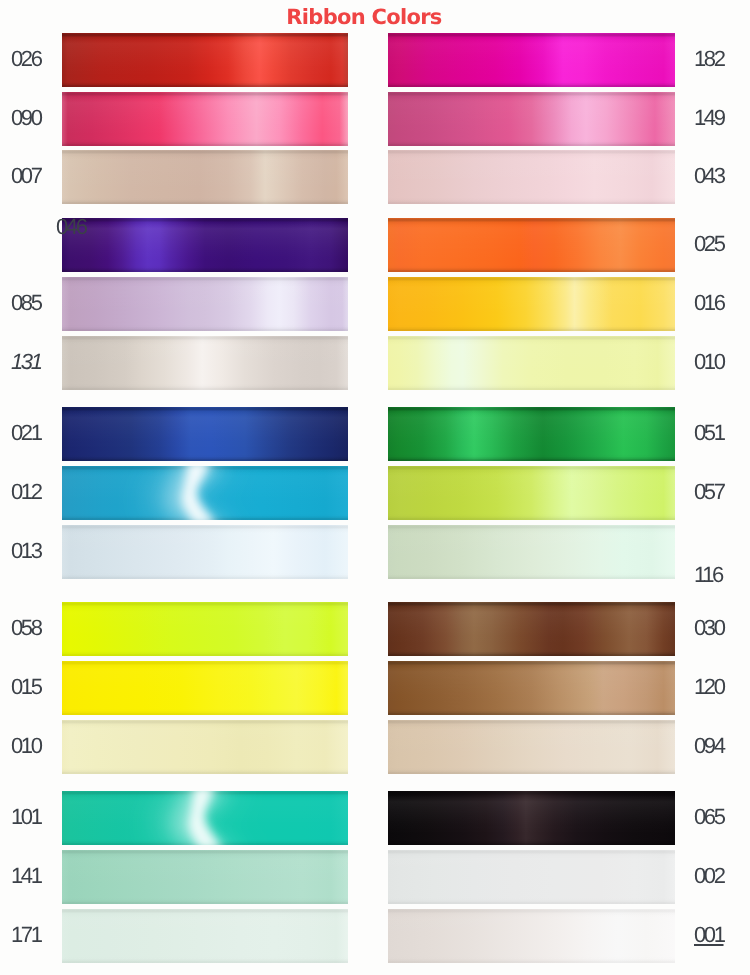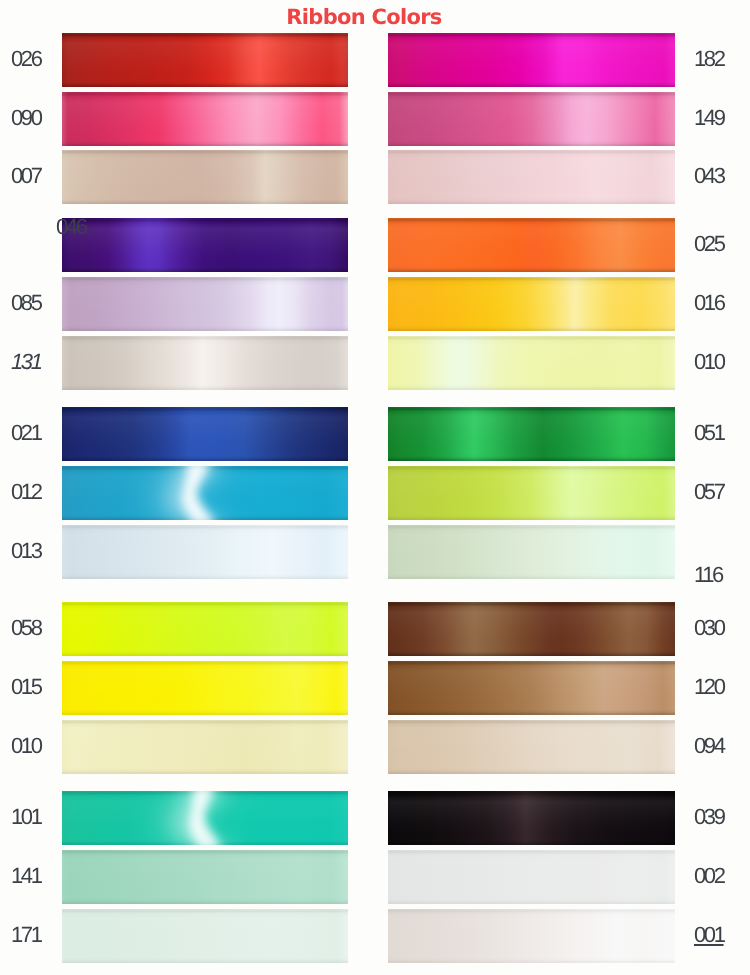--- a/index.html
+++ b/index.html
@@ -219,21 +219,21 @@
         <div class="base" style="background: linear-gradient(90deg, rgb(215, 195, 169) 0%, rgb(217, 197, 171) 4%, rgb(219, 199, 174) 14%, rgb(222, 203, 180) 26%, rgb(225, 209, 188) 38%, rgb(229, 215, 196) 50%, rgb(232, 219, 203) 62%, rgb(233, 222, 206) 74%, rgb(234, 224, 209) 84%, rgb(231, 219, 203) 94%, rgb(237, 228, 215) 100%);"></div>
         <div class="edge" style="background: linear-gradient(rgba(0, 0, 0, 0.05) 0px, rgba(0, 0, 0, 0.1) 1.7px, rgba(0, 0, 0, 0.086) 2.7px, rgba(0, 0, 0, 0.027) 4.2px, rgba(0, 0, 0, 0.008) 7px, rgba(0, 0, 0, 0) 10px, rgba(0, 0, 0, 0) 47px, rgba(0, 0, 0, 0.008) 49.5px, rgba(0, 0, 0, 0.04) 51.6px, rgba(0, 0, 0, 0.09) 53px, rgba(0, 0, 0, 0.07) 54px);"></div>
         <div class="sheen" style="background: linear-gradient(rgba(255, 255, 255, 0) 4px, rgba(255, 255, 255, 0.027) 10.8px, rgba(255, 255, 255, 0.016) 22.68px, rgba(255, 255, 255, 0.004) 33.48px, rgba(255, 255, 255, 0) 43.2px);"></div>
       </div>
       <div class="label" style="left: 694px; top: 735px;">094</div>
       <div class="swatch" style="left: 388px; top: 791px; width: 287px; height: 54px;">
         <div class="base" style="background: linear-gradient(90deg, rgb(11, 9, 11) 0%, rgb(12, 10, 12) 4%, rgb(16, 12, 14) 14%, rgb(22, 15, 19) 26%, rgb(29, 19, 23) 34%, rgb(36, 25, 31) 40%, rgb(47, 32, 37) 45%, rgb(55, 40, 44) 48%, rgb(47, 33, 37) 52%, rgb(36, 24, 29) 58%, rgb(26, 18, 23) 66%, rgb(20, 14, 18) 76%, rgb(16, 12, 15) 86%, rgb(14, 10, 13) 96%, rgb(12, 9, 12) 100%);"></div>
         <div class="edge" style="background: linear-gradient(rgba(0, 0, 0, 0.15) 0px, rgba(0, 0, 0, 0.3) 1.7px, rgba(0, 0, 0, 0.263) 2.7px, rgba(0, 0, 0, 0.08) 4.2px, rgba(0, 0, 0, 0.02) 7px, rgba(0, 0, 0, 0) 10px, rgba(0, 0, 0, 0) 47px, rgba(0, 0, 0, 0.024) 49.5px, rgba(0, 0, 0, 0.12) 51.6px, rgba(0, 0, 0, 0.275) 53px, rgba(0, 0, 0, 0.21) 54px);"></div>
         <div class="sheen" style="background: linear-gradient(rgba(255, 255, 255, 0) 4px, rgba(255, 255, 255, 0.067) 10.8px, rgba(255, 255, 255, 0.035) 22.68px, rgba(255, 255, 255, 0.01) 33.48px, rgba(255, 255, 255, 0) 43.2px);"></div>
       </div>
-      <div class="label" style="left: 694px; top: 806px;">039</div>
+      <div class="label" style="left: 694px; top: 806px;">065</div>
       <div class="swatch" style="left: 388px; top: 850px; width: 287px; height: 54px;">
         <div class="base" style="background: linear-gradient(90deg, rgb(226, 229, 228) 0%, rgb(227, 230, 229) 4%, rgb(229, 232, 231) 16%, rgb(231, 233, 233) 30%, rgb(233, 234, 234) 44%, rgb(234, 235, 235) 58%, rgb(235, 235, 235) 74%, rgb(236, 237, 237) 86%, rgb(234, 235, 235) 96%, rgb(239, 240, 240) 100%);"></div>
         <div class="edge" style="background: linear-gradient(rgba(0, 0, 0, 0.03) 0px, rgba(0, 0, 0, 0.06) 1.7px, rgba(0, 0, 0, 0.05) 2.7px, rgba(0, 0, 0, 0.016) 4.2px, rgba(0, 0, 0, 0.004) 7px, rgba(0, 0, 0, 0) 10px, rgba(0, 0, 0, 0) 47px, rgba(0, 0, 0, 0.004) 49.5px, rgba(0, 0, 0, 0.024) 51.6px, rgba(0, 0, 0, 0.055) 53px, rgba(0, 0, 0, 0.043) 54px);"></div>
         <div class="sheen" style="background: linear-gradient(rgba(255, 255, 255, 0) 4px, rgba(255, 255, 255, 0.024) 10.8px, rgba(255, 255, 255, 0.01) 22.68px, rgba(255, 255, 255, 0.004) 33.48px, rgba(255, 255, 255, 0) 43.2px);"></div>
       </div>
       <div class="label" style="left: 694px; top: 865px; text-align: right;">002</div>
       <div class="swatch" style="left: 388px; top: 909px; width: 287px; height: 54px;">
         <div class="base" style="background: linear-gradient(90deg, rgb(224, 217, 212) 0%, rgb(225, 218, 213) 4%, rgb(228, 221, 216) 16%, rgb(232, 226, 222) 30%, rgb(237, 232, 229) 44%, rgb(242, 238, 236) 58%, rgb(246, 244, 243) 70%, rgb(248, 248, 248) 80%, rgb(247, 246, 245) 90%, rgb(250, 249, 249) 100%);"></div>
         <div class="edge" style="background: linear-gradient(rgba(0, 0, 0, 0.027) 0px, rgba(0, 0, 0, 0.055) 1.7px, rgba(0, 0, 0, 0.047) 2.7px, rgba(0, 0, 0, 0.016) 4.2px, rgba(0, 0, 0, 0.004) 7px, rgba(0, 0, 0, 0) 10px, rgba(0, 0, 0, 0) 47px, rgba(0, 0, 0, 0.004) 49.5px, rgba(0, 0, 0, 0.024) 51.6px, rgba(0, 0, 0, 0.05) 53px, rgba(0, 0, 0, 0.04) 54px);"></div>
         <div class="sheen" style="background: linear-gradient(rgba(255, 255, 255, 0) 4px, rgba(255, 255, 255, 0.02) 10.8px, rgba(255, 255, 255, 0.01) 22.68px, rgba(255, 255, 255, 0.004) 33.48px, rgba(255, 255, 255, 0) 43.2px);"></div>

